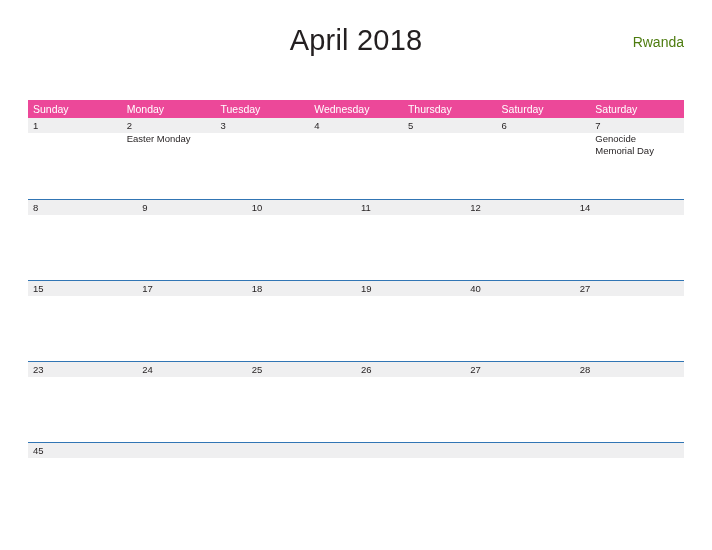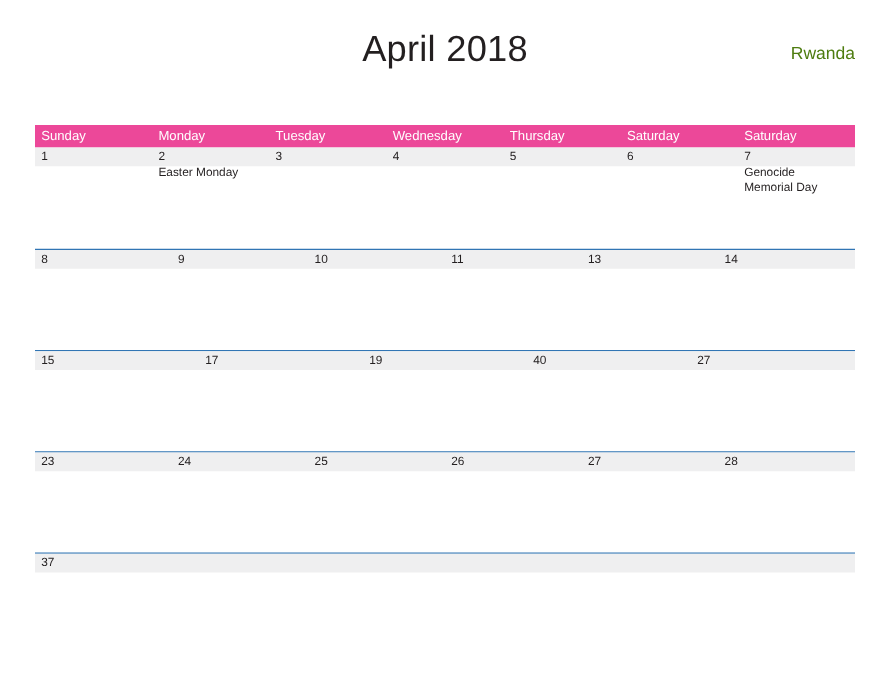--- a/index.html
+++ b/index.html
@@ -236,37 +236,40 @@
             <div class="cell">
               <span class="daynum">9</span>
             </div>
             <div class="cell">
               <span class="daynum">10</span>
             </div>
             <div class="cell">
               <span class="daynum">11</span>
             </div>
             <div class="cell">
-              <span class="daynum">13</span>
+              <span class="daynum">12</span>
             </div>
             <div class="cell">
               <span class="daynum">14</span>
             </div>
           </div>
         </div>
         <div class="week">
           <div class="week-numbers"></div>
           <div class="week-cells">
             <div class="cell">
               <span class="daynum">15</span>
             </div>
             <div class="cell">
               <span class="daynum">17</span>
             </div>
             <div class="cell">
+              <span class="daynum">18</span>
+            </div>
+            <div class="cell">
               <span class="daynum">19</span>
             </div>
             <div class="cell">
               <span class="daynum">40</span>
             </div>
             <div class="cell">
               <span class="daynum">27</span>
             </div>
           </div>
         </div>
@@ -290,21 +293,21 @@
             </div>
             <div class="cell">
               <span class="daynum">28</span>
             </div>
           </div>
         </div>
         <div class="week">
           <div class="week-numbers"></div>
           <div class="week-cells">
             <div class="cell">
-              <span class="daynum">37</span>
+              <span class="daynum">45</span>
             </div>
             <div class="cell">
               <span class="daynum"></span>
             </div>
             <div class="cell">
               <span class="daynum"></span>
             </div>
             <div class="cell">
               <span class="daynum"></span>
             </div>

